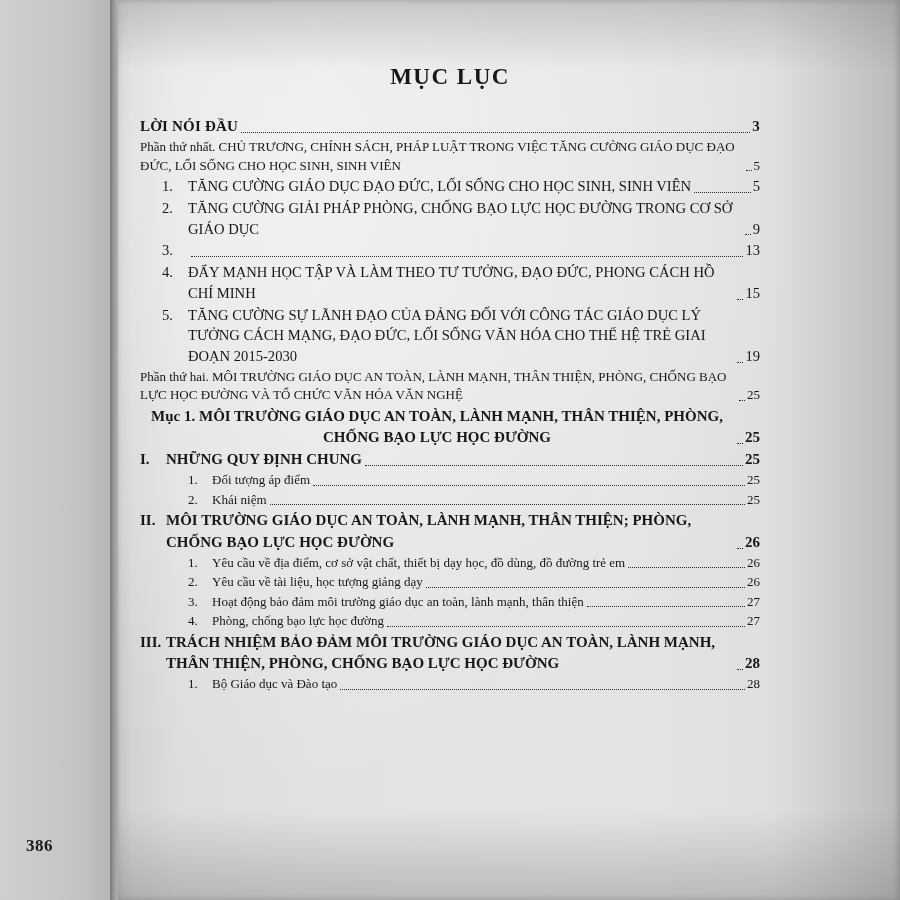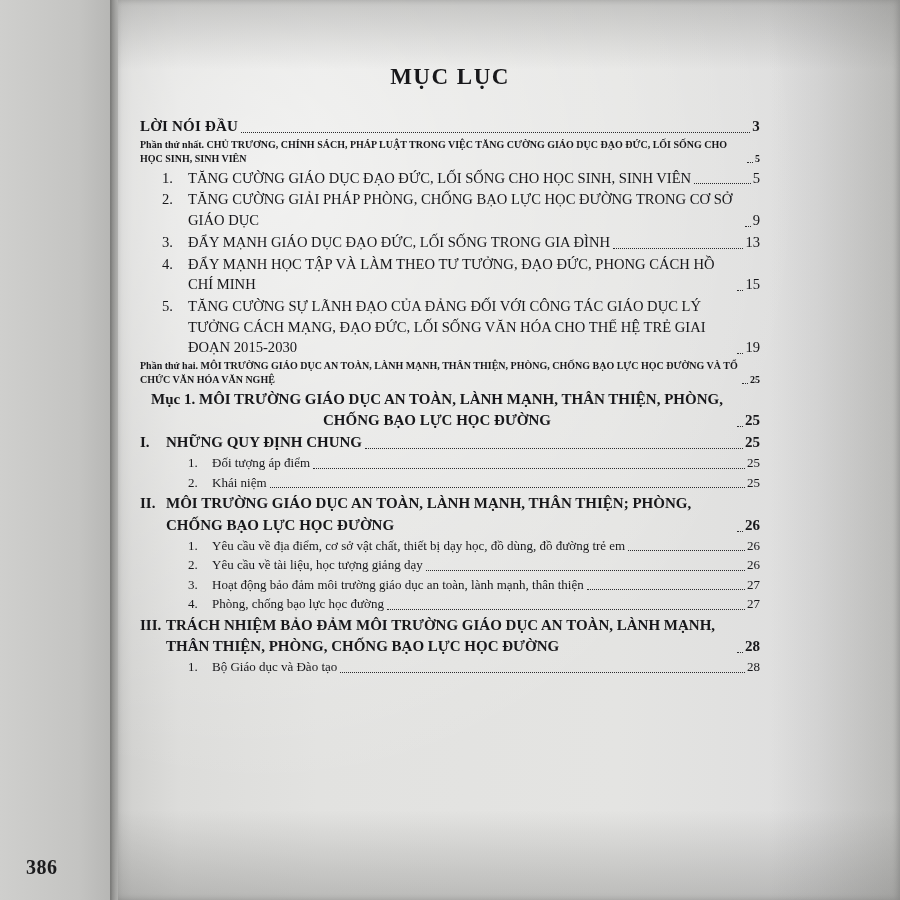--- a/index.html
+++ b/index.html
@@ -73,21 +73,21 @@
     margin: 0 2px 4px 3px;
     min-width: 6px;
     height: 0;
   }
   .row .pg { white-space: nowrap; }
 
   .entry { margin-bottom: 1px; }
 
   
   .lvl-head { font-weight: bold; font-size: 15px; letter-spacing: .2px; }
-  .lvl-part { font-weight: bold; font-size: 10px; }
+  .lvl-part { font-weight: normal; font-size: 13px; }
   .lvl-part .txt { }
   .lvl-muc  { font-weight: bold; font-size: 15px; text-align: center; }
   .lvl-roman{ font-weight: bold; font-size: 15px; }
   .lvl-num  { font-weight: normal; font-size: 14.6px; }
   .lvl-sub  { font-weight: normal; font-size: 13px; }
 
   .indent-0 { padding-left: 0px; }
   .indent-2 { padding-left: 22px; }
   .indent-3 { padding-left: 48px; }
 
@@ -95,22 +95,22 @@
   .m-num { width: 26px; flex: 0 0 26px; }
   .m-num-sm { width: 24px; flex: 0 0 24px; }
   .m-rom { width: 26px; flex: 0 0 26px; }
 
   .blockwrap { display: flex; }
   .blockwrap .body { flex: 1 1 auto; }
 
   .page-number {
     position: absolute;
     left: 26px;
-    top: 856px;
-    font-size: 20px;
+    top: 836px;
+    font-size: 17px;
     font-weight: bold;
     color: #1b1b1d;
     letter-spacing: .5px;
   }
   
   .shade-top {
     position: absolute; left:118px; top:0; width: 782px; height: 70px;
     background: linear-gradient(180deg, rgba(130,130,128,0.35), rgba(130,130,128,0));
     pointer-events: none;
   }
@@ -186,21 +186,20 @@
                 <span class="pg">9</span>
               </div>
             </div>
           </div>
         </div>
         <div class="entry lvl-num indent-2">
           <div class="blockwrap">
             <span class="marker m-num">3.</span>
             <div class="body">
               <div class="row">
-                <span class="txt">ĐẨY MẠNH GIÁO DỤC ĐẠO ĐỨC, LỐI SỐNG TRONG GIA ĐÌNH</span>
                 <span class="dots"></span>
                 <span class="pg">13</span>
               </div>
             </div>
           </div>
         </div>
         <div class="entry lvl-num indent-2">
           <div class="blockwrap">
             <span class="marker m-num">4.</span>
             <div class="body">

